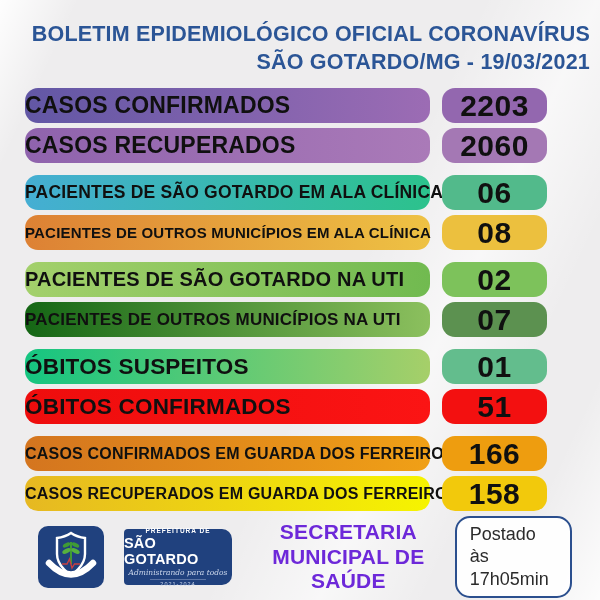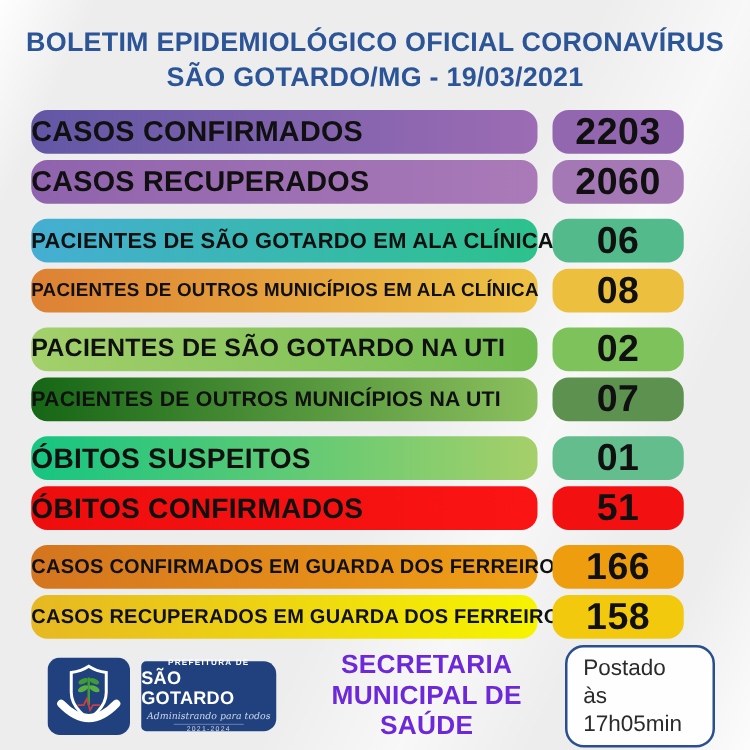--- a/index.html
+++ b/index.html
@@ -8,21 +8,21 @@
     font-family:"Liberation Sans",sans-serif;
     background:
       linear-gradient(115deg, rgba(255,255,255,.95) 0%, rgba(255,255,255,0) 9%),
       linear-gradient(295deg, rgba(255,255,255,.85) 0%, rgba(255,255,255,0) 12%),
       linear-gradient(115deg, rgba(255,255,255,0) 55%, rgba(255,255,255,.6) 68%, rgba(255,255,255,0) 80%),
       #eeedee;
     position:relative;
   }
   .title{
     margin:20px 10px 0 10px;
-    text-align:center;
+    text-align:right;
     font-weight:800;
     font-size:21.5px;
     line-height:1.32;
     color:#2b5596;
     letter-spacing:.2px;
   }
   .rows{
     position:absolute;left:25px;top:88px;width:552px;
     display:flex;flex-direction:column;
   }
@@ -55,21 +55,21 @@
   .row:nth-child(8) .bar span{font-size:22.5px;}
   .row:nth-child(9) .bar span,
   .row:nth-child(10) .bar span{font-size:16px;}
 
   .footer{
     position:absolute;left:38px;right:28px;top:526px;height:62px;
     display:flex;align-items:center;
   }
   .crest{width:66px;height:62px;flex:0 0 auto;}
   .logo-text{
-    width:108px;height:56px;margin-left:9px;flex:0 0 auto;
+    width:108px;height:56px;margin-left:20px;flex:0 0 auto;
     background:#20417e;border-radius:4px 10px 10px 4px;
     color:#fff;display:flex;flex-direction:column;align-items:center;justify-content:center;
   }
   .logo-text .pref{font-size:6.5px;letter-spacing:1px;font-weight:700;}
   .logo-text .city{font-size:14.5px;font-weight:800;letter-spacing:.2px;margin-top:1px;}
   .logo-text .slogan{font-family:"DejaVu Serif",serif;font-style:italic;font-size:7.5px;color:#cdd8ec;margin-top:1px;}
   .logo-text .term{font-size:5.5px;color:#cdd8ec;margin-top:2px;padding:1px 10px;border-top:1px solid #5b74a5;letter-spacing:1px;}
   .dept{
     margin-left:10px;color:#6d28d9;font-weight:800;font-size:21px;line-height:1.18;letter-spacing:.2px;text-align:center;
   }

